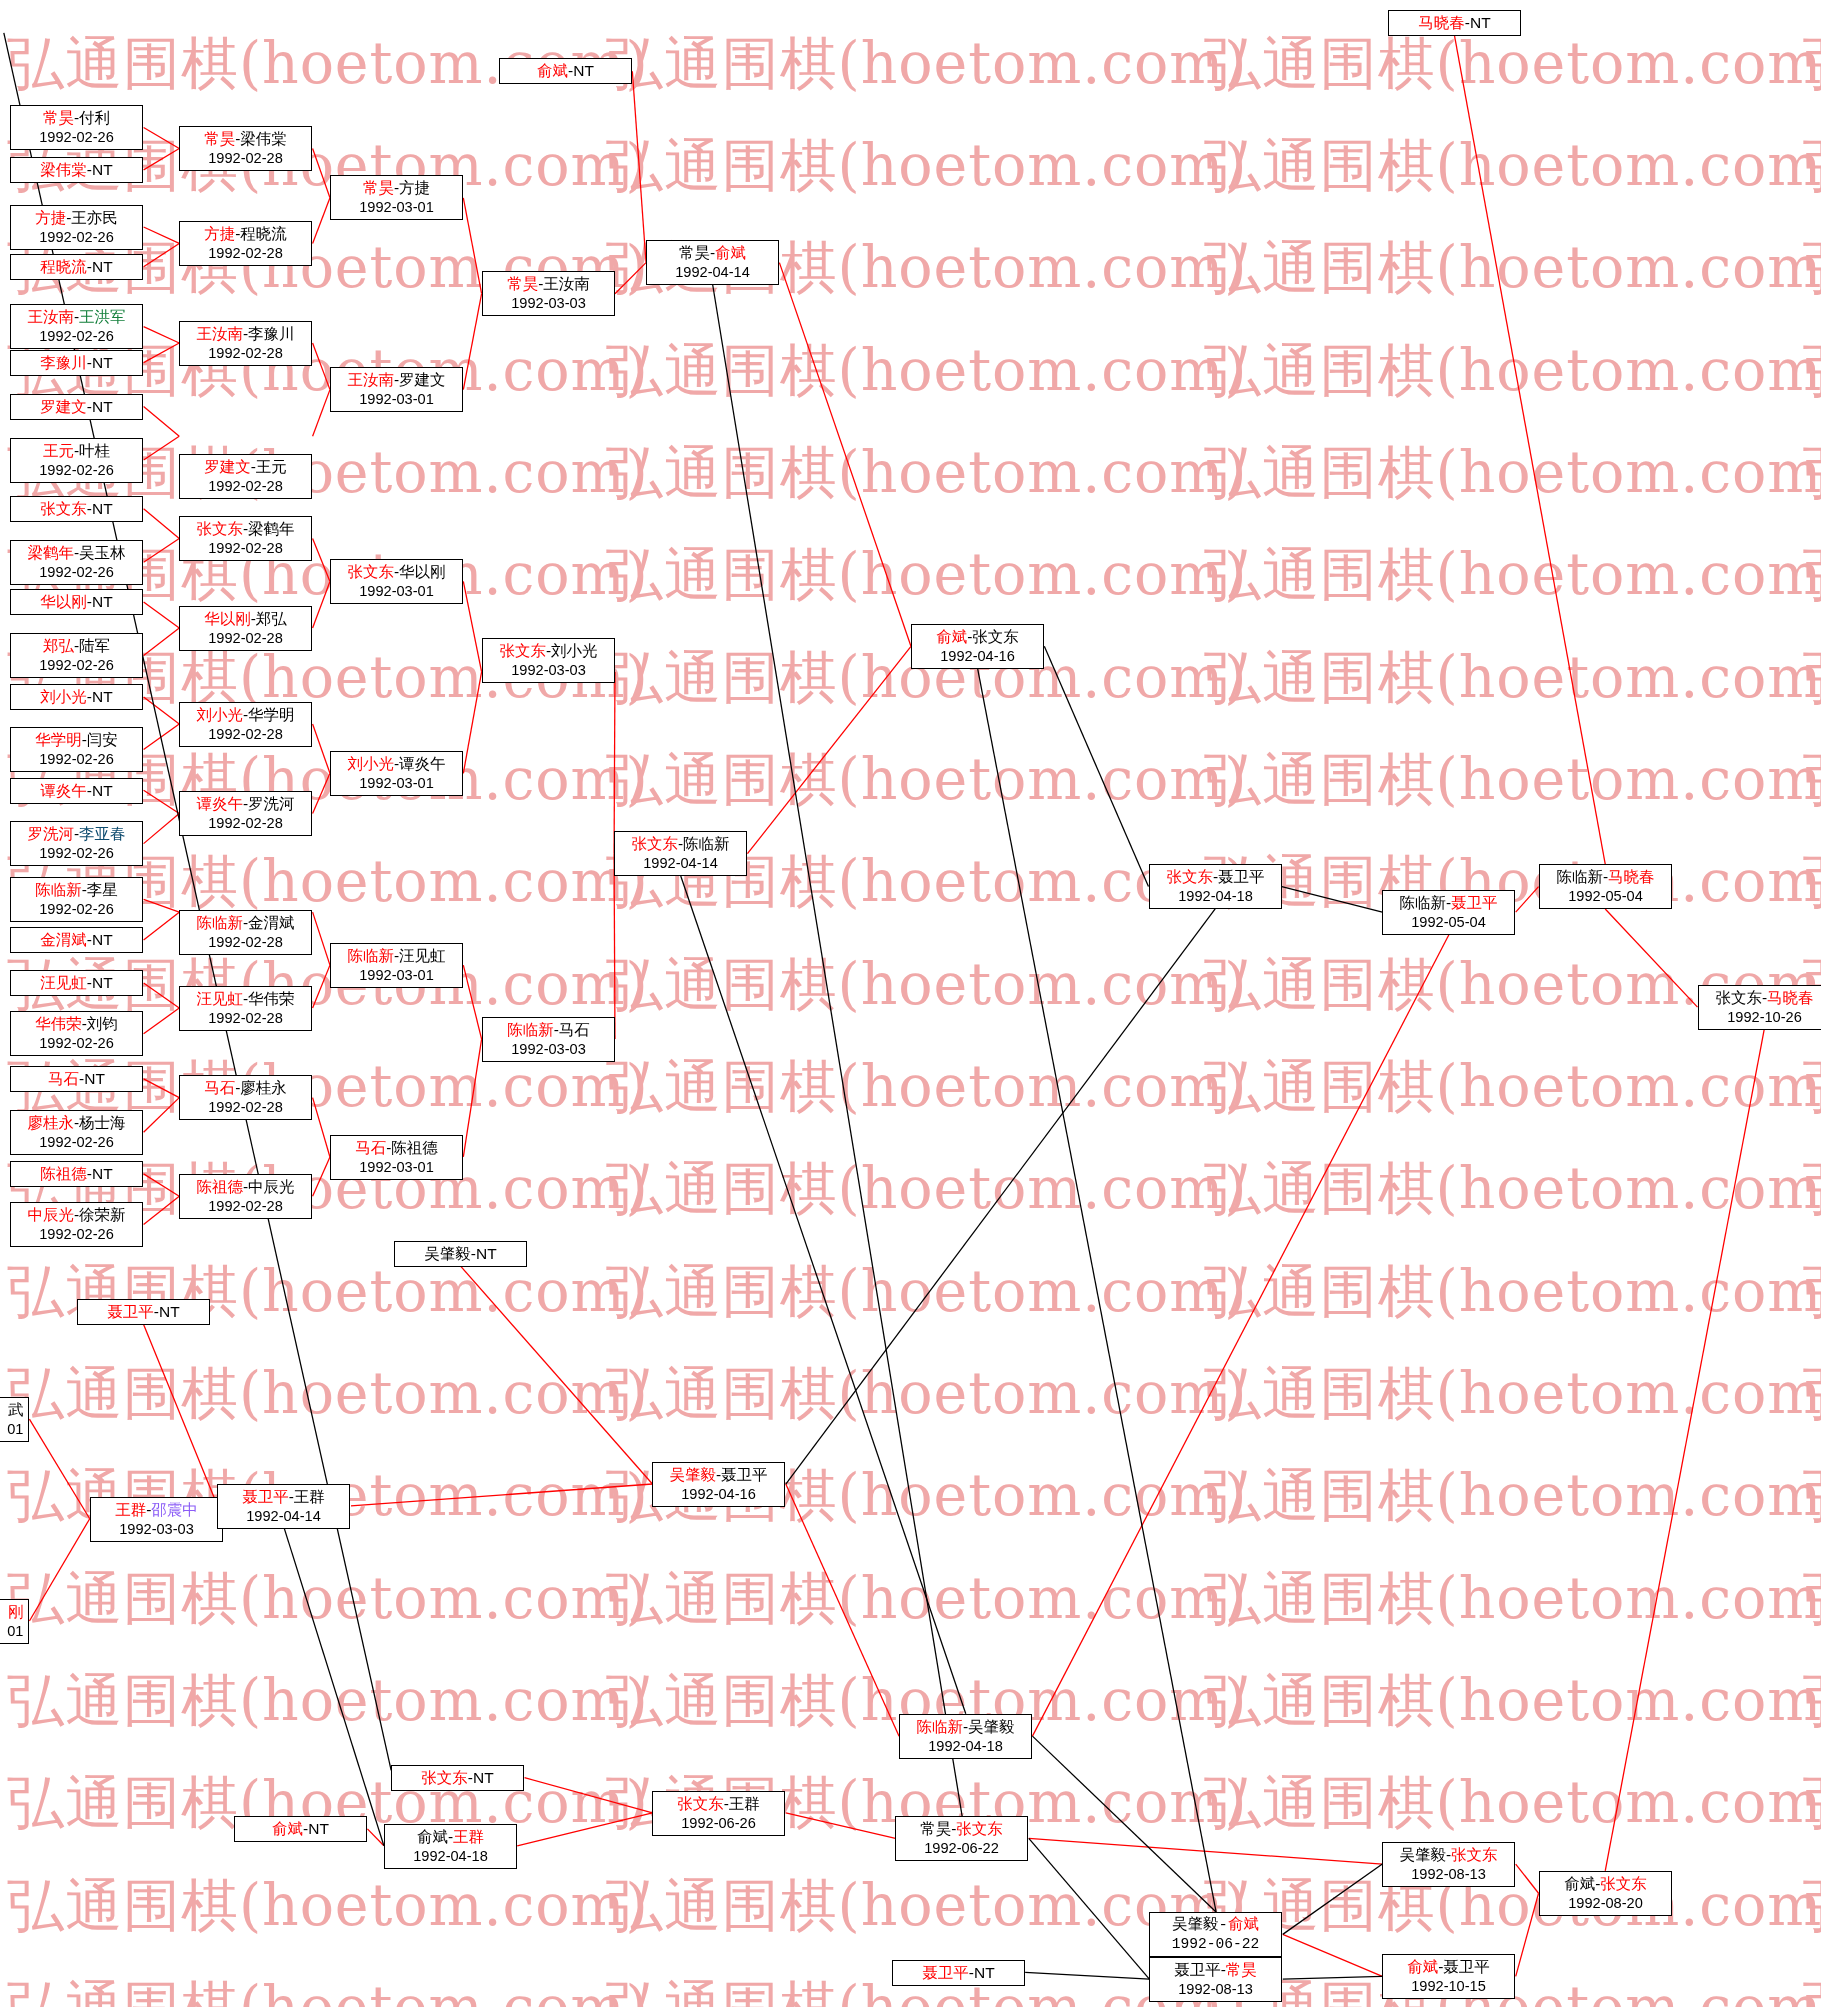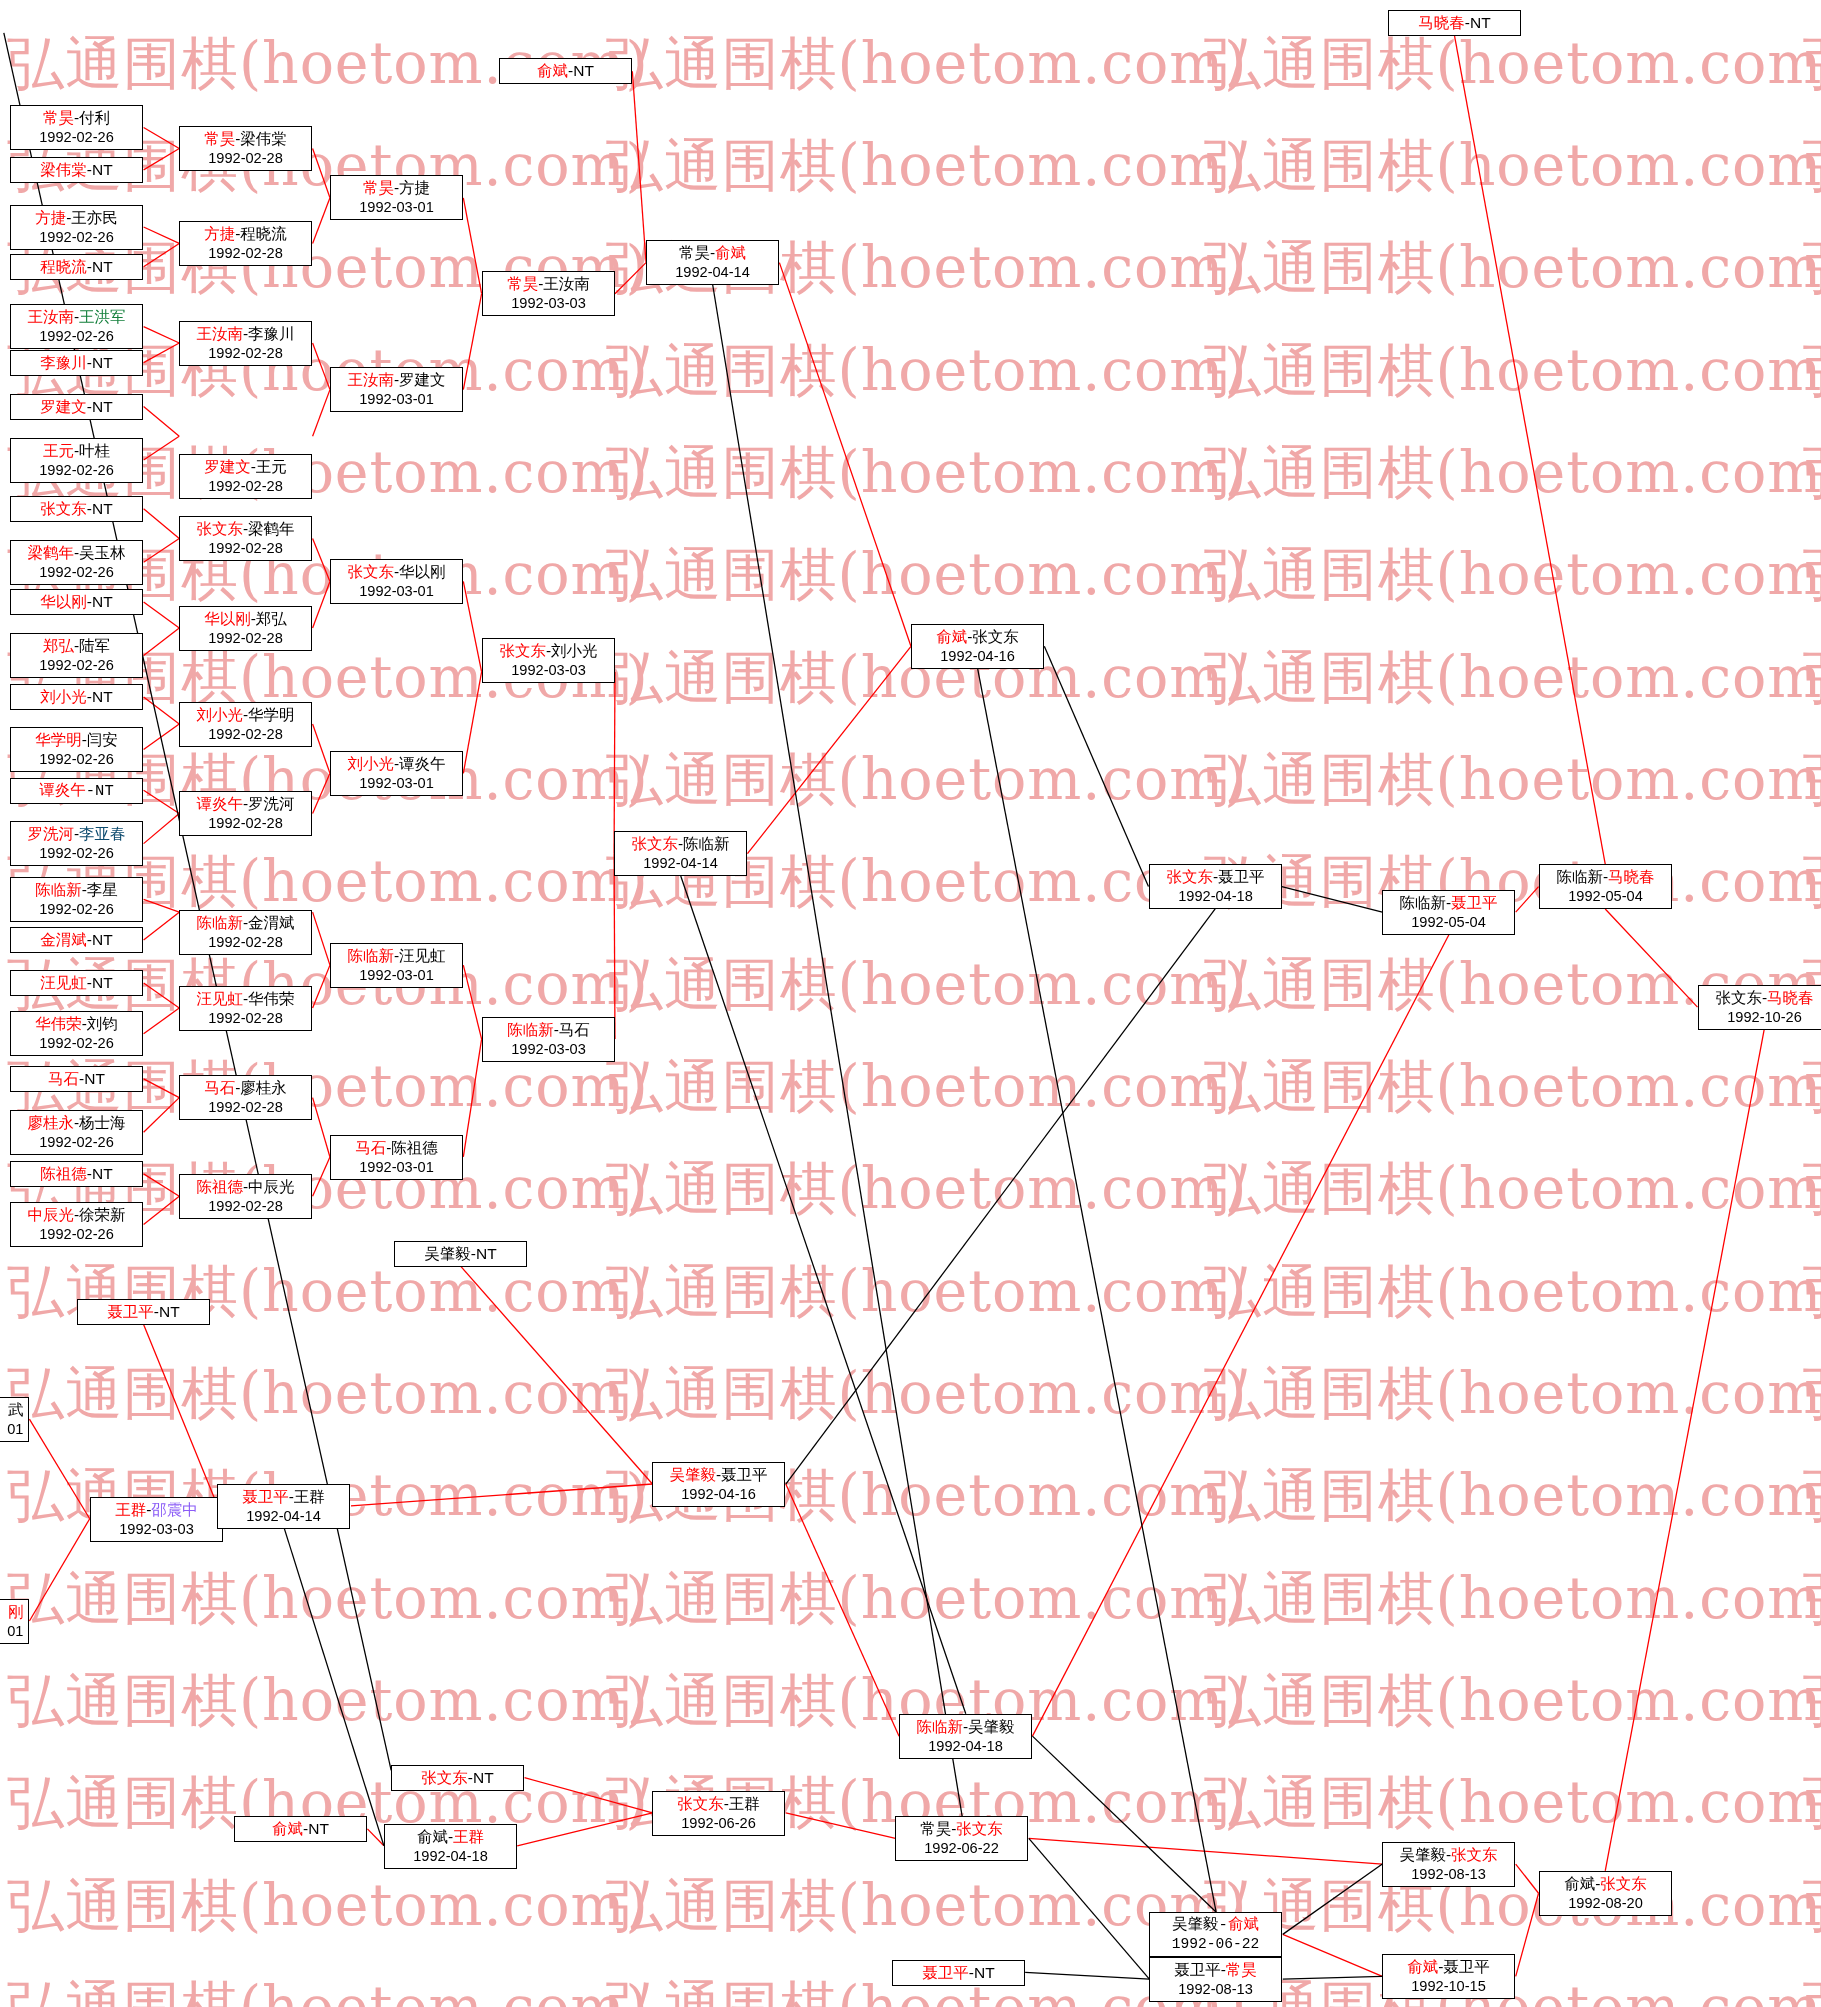--- a/index.html
+++ b/index.html
@@ -254,21 +254,21 @@
         <div><span style="color: rgb(255, 0, 0);">郑弘</span><span class="dash">-</span><span style="color: rgb(0, 0, 0);">陆军</span></div>
         <div class="dt">1992-02-26</div>
       </div>
       <div class="box" style="left: 10px; top: 684px;">
         <div><span style="color: rgb(255, 0, 0);">刘小光</span><span class="dash">-</span><span style="color: rgb(0, 0, 0);">NT</span></div>
       </div>
       <div class="box" style="left: 10px; top: 727px;">
         <div><span style="color: rgb(255, 0, 0);">华学明</span><span class="dash">-</span><span style="color: rgb(0, 0, 0);">闫安</span></div>
         <div class="dt">1992-02-26</div>
       </div>
-      <div class="box" style="left: 10px; top: 778px; font-family: Liberation Mono, monospace;">
+      <div class="box" style="left: 10px; top: 778px;">
         <div><span style="color: rgb(255, 0, 0);">谭炎午</span><span class="dash">-</span><span style="color: rgb(0, 0, 0);">NT</span></div>
       </div>
       <div class="box" style="left: 10px; top: 821px;">
         <div><span style="color: rgb(255, 0, 0);">罗洗河</span><span class="dash">-</span><span style="color: #0c4a6e;">李亚春</span></div>
         <div class="dt">1992-02-26</div>
       </div>
       <div class="box" style="left: 10px; top: 877px;">
         <div><span style="color: rgb(255, 0, 0);">陈临新</span><span class="dash">-</span><span style="color: rgb(0, 0, 0);">李星</span></div>
         <div class="dt">1992-02-26</div>
       </div>

